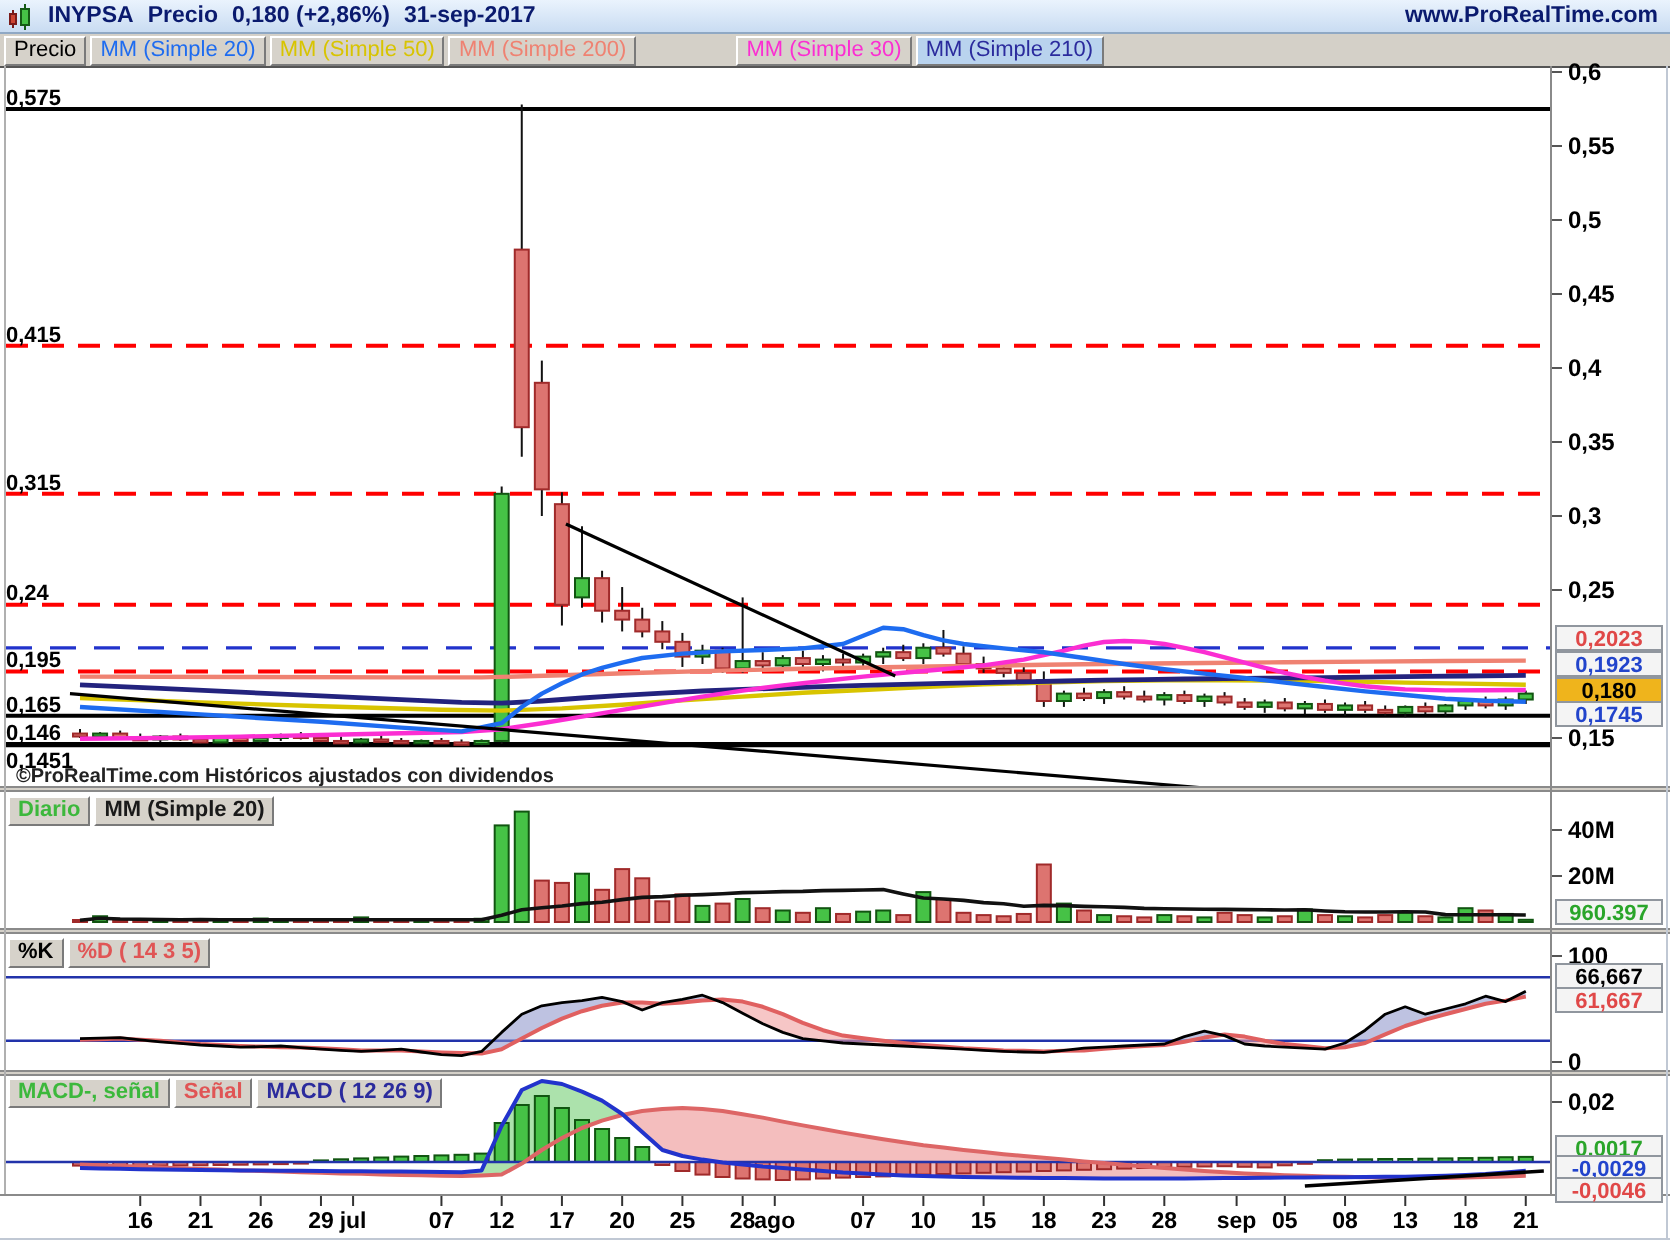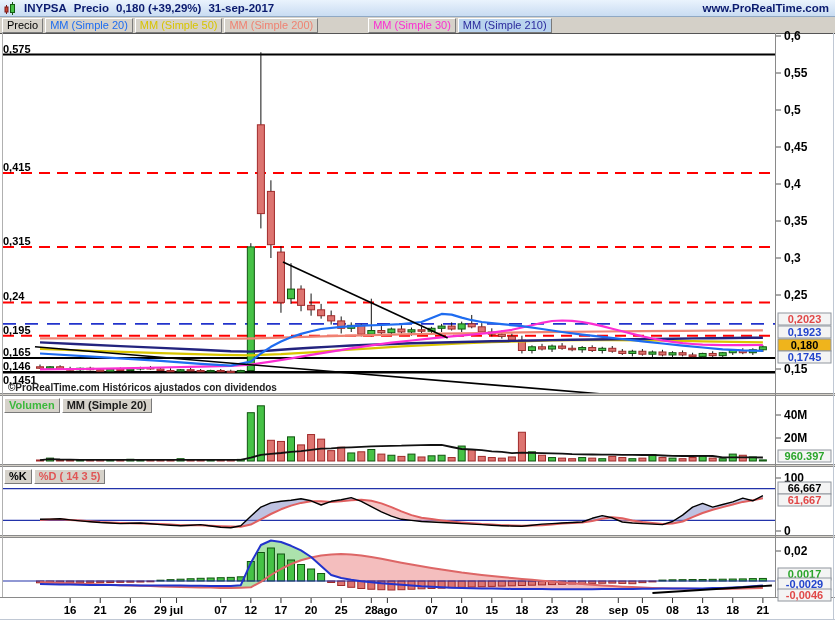--- a/index.html
+++ b/index.html
@@ -30,21 +30,21 @@
         <line x1="2.5" y1="3" x2="2.5" y2="12" stroke="#7a1a1a" stroke-width="1"></line>
         <rect x="1" y="5" width="3" height="5" fill="#cc4433" stroke="#7a1a1a" stroke-width="1"></rect>
         <line x1="8.5" y1="0" x2="8.5" y2="13" stroke="#155a15" stroke-width="1"></line>
         <rect x="6.5" y="2.5" width="4" height="8" fill="#46c246" stroke="#155a15" stroke-width="1"></rect>
       </svg>
     </span>
     <span>INYPSA</span>
     <span>Precio</span>
     <span>
       <span>0,180</span>
-      <span>(+39,29%)</span>
+      <span>(+2,86%)</span>
     </span>
     <span>31-sep-2017</span>
     <span class="url">www.ProRealTime.com</span>
   </div>
 
   <div class="legendbar" id="legendbar">
       <span class="lg-badge" style="color: rgb(0, 0, 0);">Precio</span>
       <span class="lg-badge" style="color: rgb(30, 108, 240);">MM (Simple 20)</span>
       <span class="lg-badge" style="color: rgb(216, 196, 0);">MM (Simple 50)</span>
       <span class="lg-badge" style="color: rgb(239, 130, 114);">MM (Simple 200)</span>
@@ -527,20 +527,25 @@
         <line x1="702.64" y1="598" x2="702.64" y2="603" stroke="#333"></line>
         <text x="702.64" y="614" font-size="11.5" fill="#000" text-anchor="middle">13</text>
         <line x1="732.76" y1="598" x2="732.76" y2="603" stroke="#333"></line>
         <text x="732.76" y="614" font-size="11.5" fill="#000" text-anchor="middle">18</text>
         <line x1="762.8799999999999" y1="598" x2="762.8799999999999" y2="603" stroke="#333"></line>
         <text x="762.8799999999999" y="614" font-size="11.5" fill="#000" text-anchor="middle">21</text>
       </g>
     </svg>
 
   <div class="panel-header" id="vol-header" style="left:4px;top:398px;">
-      <span class="ph-badge" style="color: rgb(60, 184, 60);">Volumen</span>
+      <span class="ph-badge" style="color: rgb(60, 184, 60);">Diario</span>
       <span class="ph-badge" style="color: rgb(26, 26, 26);">MM (Simple 20)</span>
     </div>
   <div class="panel-header" id="stoch-header" style="left:4px;top:469px;">
       <span class="ph-badge" style="color: rgb(0, 0, 0);">%K</span>
       <span class="ph-badge" style="color: rgb(224, 85, 85);">%D ( 14 3 5)</span>
     </div>
+  <div class="panel-header" id="macd-header" style="left:4px;top:539px;">
+      <span class="ph-badge" style="color: rgb(60, 184, 60);">MACD-, señal</span>
+      <span class="ph-badge" style="color: rgb(224, 85, 85);">Señal</span>
+      <span class="ph-badge" style="color: rgb(43, 43, 157);">MACD ( 12 26 9)</span>
+    </div>
 </div>
 
 </body></html>

